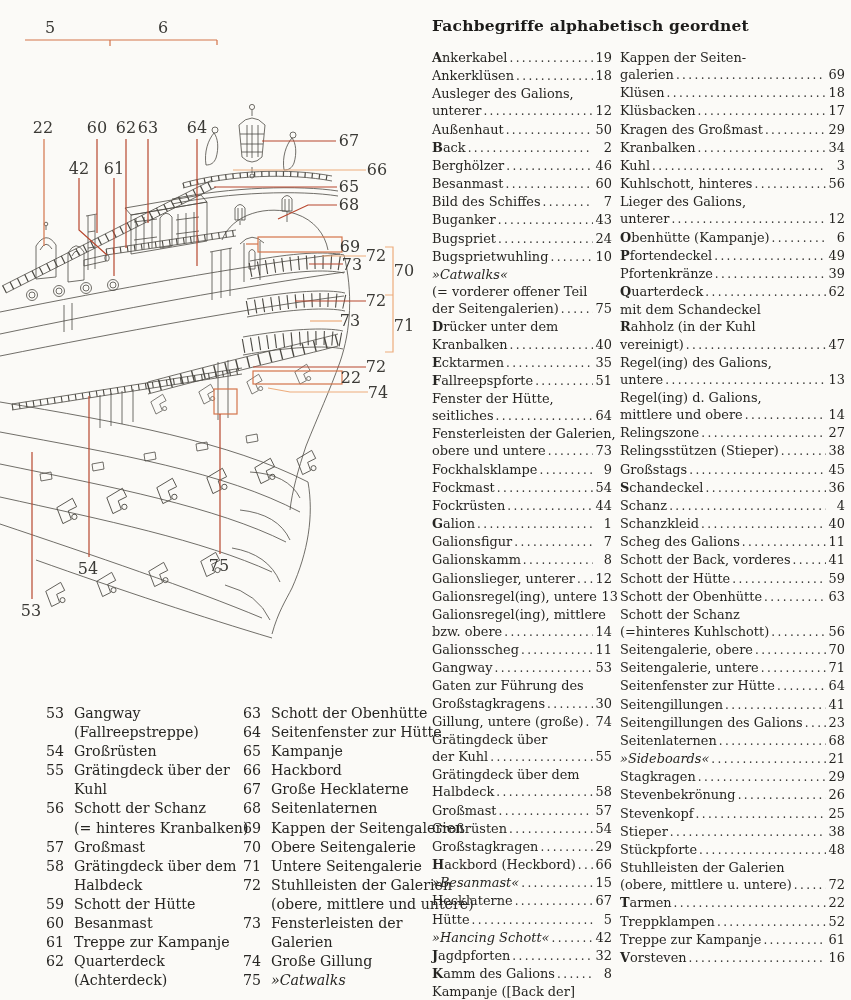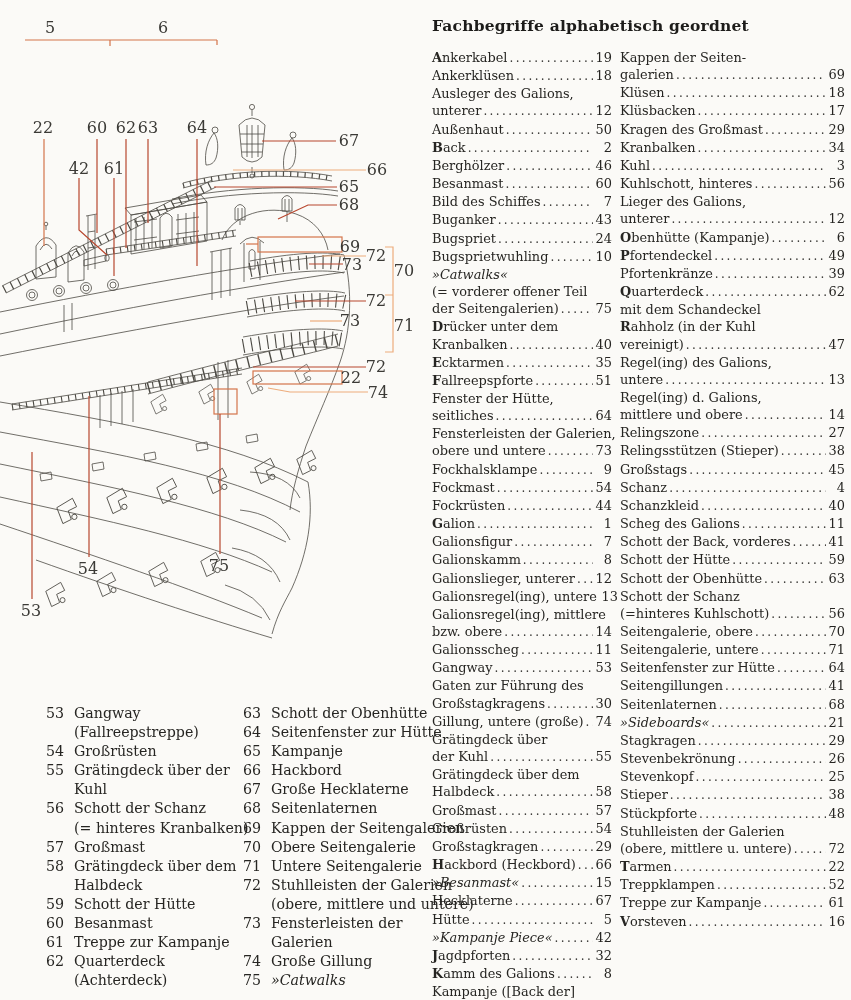--- a/index.html
+++ b/index.html
@@ -446,21 +446,21 @@
           <span class="t">Hecklaterne</span>
           <span class="dots"></span>
           <span class="pg">67</span>
         </div>
         <div class="irow">
           <span class="t">Hütte</span>
           <span class="dots"></span>
           <span class="pg">5</span>
         </div>
         <div class="irow">
-          <span class="t"><i>»Kampanje Piece«</i></span>
+          <span class="t"><i>»Hancing Schott«</i></span>
           <span class="dots"></span>
           <span class="pg">42</span>
         </div>
         <div class="irow">
           <span class="t"><b>J</b>agdpforten</span>
           <span class="dots"></span>
           <span class="pg">32</span>
         </div>
         <div class="irow">
           <span class="t"><b>K</b>amm des Galions</span>
@@ -574,20 +574,25 @@
           <span class="t">Relingsstützen (Stieper)</span>
           <span class="dots"></span>
           <span class="pg">38</span>
         </div>
         <div class="irow">
           <span class="t">Großstags</span>
           <span class="dots"></span>
           <span class="pg">45</span>
         </div>
         <div class="irow">
+          <span class="t"><b>S</b>chandeckel</span>
+          <span class="dots"></span>
+          <span class="pg">36</span>
+        </div>
+        <div class="irow">
           <span class="t">Schanz</span>
           <span class="dots"></span>
           <span class="pg">4</span>
         </div>
         <div class="irow">
           <span class="t">Schanzkleid</span>
           <span class="dots"></span>
           <span class="pg">40</span>
         </div>
         <div class="irow">
@@ -630,20 +635,25 @@
         </div>
         <div class="irow">
           <span class="t">Seitenfenster zur Hütte</span>
           <span class="dots"></span>
           <span class="pg">64</span>
         </div>
         <div class="irow">
           <span class="t">Seitengillungen</span>
           <span class="dots"></span>
           <span class="pg">41</span>
+        </div>
+        <div class="irow">
+          <span class="t">Seitengillungen des Galions</span>
+          <span class="dots"></span>
+          <span class="pg">23</span>
         </div>
         <div class="irow">
           <span class="t">Seitenlaternen</span>
           <span class="dots"></span>
           <span class="pg">68</span>
         </div>
         <div class="irow">
           <span class="t"><i>»Sideboards«</i></span>
           <span class="dots"></span>
           <span class="pg">21</span>

